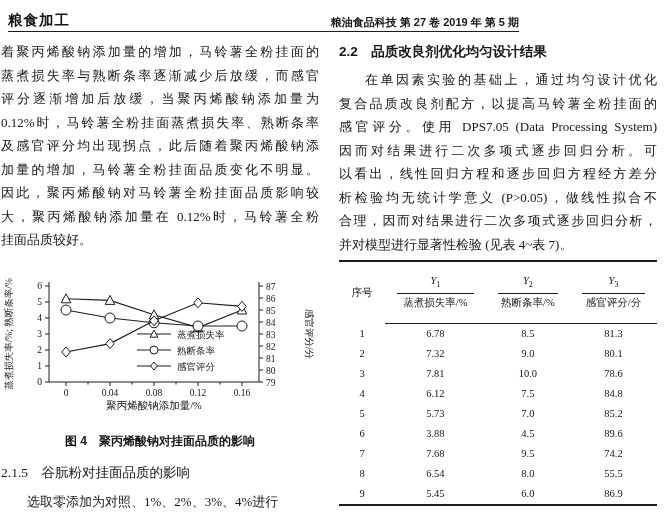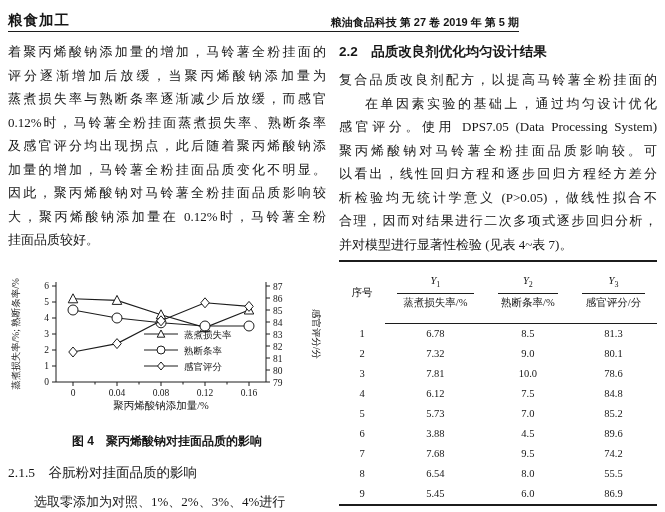--- a/index.html
+++ b/index.html
@@ -13,21 +13,21 @@
             display:flex; justify-content:space-between; align-items:flex-end; }
   .header-left { font-family:"Liberation Sans","DejaVu Sans",sans-serif;
                  font-weight:bold; font-size:14.5px; letter-spacing:1px; }
   .header-right { font-family:"Liberation Sans","DejaVu Sans",sans-serif;
                   font-weight:bold; font-size:11px; }
   .header-rule { position:absolute; top:31px; left:8px; right:8px; height:0;
                  border-top:1.5px solid #1c1c1c; }
 
   
   .col { position:absolute; top:40px; width:318px; }
-  .col-left  { left:8px; }
+  .col-left  { left:1px; }
   .col-right { left:339px; }
 
   
   .para { font-size:13px; }
   .tline { line-height:23.5px; height:23.5px; text-align:justify;
            text-align-last:justify; white-space:nowrap; overflow:hidden; }
   .tlast { text-align-last:left; }
   .tindent { text-indent:2em; }
 
   
@@ -66,22 +66,22 @@
 
   <div class="header">
     <span class="header-left">粮食加工</span>
     <span class="header-right">粮油食品科技 第 27 卷  2019 年  第 5 期</span>
   </div>
   <div class="header-rule"></div>
 
   <div class="col col-left">
     <div class="para">
         <div class="tline">着聚丙烯酸钠添加量的增加，马铃薯全粉挂面的</div>
+        <div class="tline">蒸煮损失率与熟断条率逐渐减少后放缓，而感官</div>
         <div class="tline">评分逐渐增加后放缓，当聚丙烯酸钠添加量为</div>
-        <div class="tline">蒸煮损失率与熟断条率逐渐减少后放缓，而感官</div>
         <div class="tline">0.12%时，马铃薯全粉挂面蒸煮损失率、熟断条率</div>
         <div class="tline">及感官评分均出现拐点，此后随着聚丙烯酸钠添</div>
         <div class="tline">加量的增加，马铃薯全粉挂面品质变化不明显。</div>
         <div class="tline">因此，聚丙烯酸钠对马铃薯全粉挂面品质影响较</div>
         <div class="tline">大，聚丙烯酸钠添加量在 0.12%时，马铃薯全粉</div>
         <div class="tline tlast">挂面品质较好。</div>
       </div>
 
     <div class="figure-block">
       <svg width="318" height="150" viewBox="0 0 318 150">
@@ -170,24 +170,24 @@
 
     <div class="h3">2.1.5　谷朊粉对挂面品质的影响</div>
     <div class="para para2">
         <div class="tline tlast tindent">选取零添加为对照、1%、2%、3%、4%进行</div>
       </div>
   </div>
 
   <div class="col col-right">
     <div class="h2">2.2　品质改良剂优化均匀设计结果</div>
     <div class="para">
+        <div class="tline tindent">在单因素实验的基础上，通过均匀设计优化</div>
         <div class="tline">复合品质改良剂配方，以提高马铃薯全粉挂面的</div>
-        <div class="tline tindent">在单因素实验的基础上，通过均匀设计优化</div>
         <div class="tline">感官评分。使用 DPS7.05 (Data Processing System)</div>
-        <div class="tline">聚丙烯酸钠对马铃薯全粉挂面品质影响较。可</div>
+        <div class="tline">因而对结果进行二次多项式逐步回归分析。可</div>
         <div class="tline">以看出，线性回归方程和逐步回归方程经方差分</div>
         <div class="tline">析检验均无统计学意义 (P&gt;0.05)，做线性拟合不</div>
         <div class="tline">合理，因而对结果进行二次多项式逐步回归分析，</div>
         <div class="tline tlast">并对模型进行显著性检验 (见表 4~表 7)。</div>
       </div>
 
     <table class="utable">
       <thead>
           <tr>
             <th rowspan="2" class="idx">序号</th>

